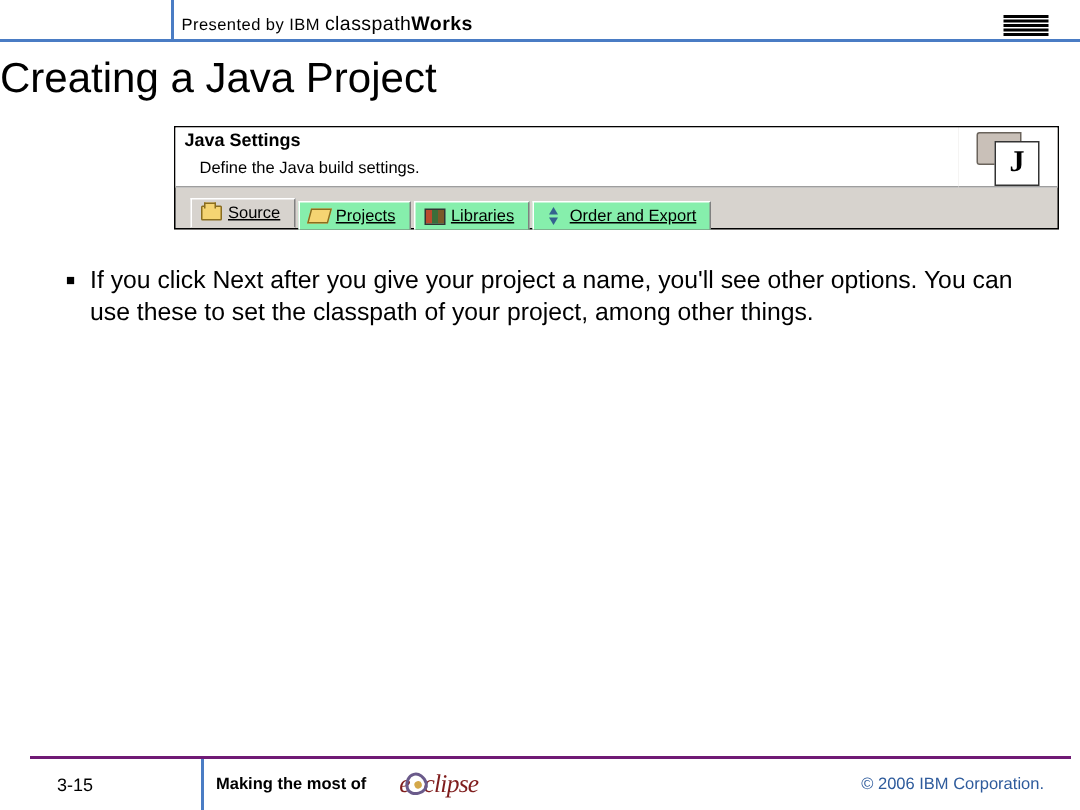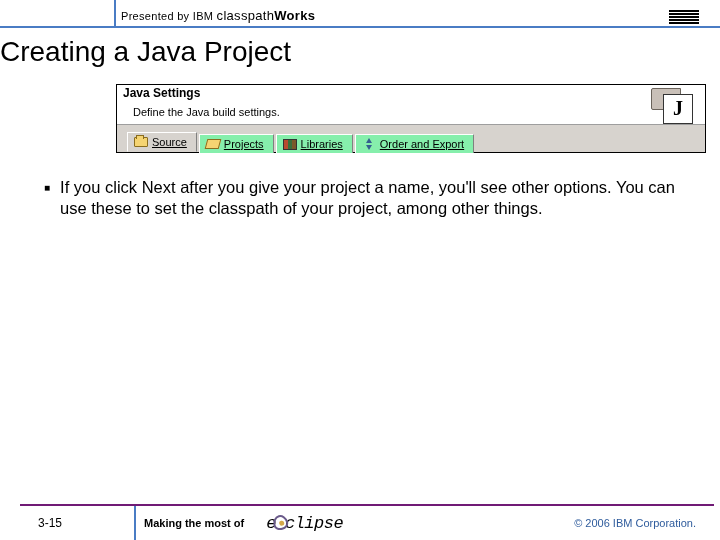--- a/index.html
+++ b/index.html
@@ -43,21 +43,21 @@
   .plus { width:9px;height:9px;border:1px solid #888;font-size:9px;line-height:7px;text-align:center;font-family:monospace;}
   .btns { width:94px; display:flex; flex-direction:column; gap:5px;}
   .btn { background:#d7d3ce; border:1px solid #808080; border-top-color:#fff; border-left-color:#fff; font-size:11px; padding:3px 0; text-align:center;}
   .btn .u { text-decoration: underline; }
   .btn.disabled { color:#808080; }
   .bullet { padding: 24px 44px 0 44px; font-size: 16.5px; line-height: 1.28; display:flex; gap:10px;}
   .bullet .sq { font-size:10px; padding-top:5px;}
   .footer { position:absolute; bottom:0; left:0; right:6px; height:36px; border-top:2px solid #701a75; display:flex; align-items:center; font-size:11px;margin-left:20px;}
   .footer-left { width:116px; border-right:2px solid #4a7cc4; height:100%; display:flex; align-items:center; padding-left:18px; font-size:12px;}
   .footer-mid { flex:1; padding-left:8px; display:flex; align-items:center; gap:22px; font-weight:bold;}
-  .eclipse-logo { font-family: Liberation Mono, monospace; font-size:17px; font-style:italic; color:#000000; letter-spacing:-0.5px; font-weight:normal;}
+  .eclipse-logo { font-family: Liberation Serif, serif; font-size:17px; font-style:italic; color:#7f1d1d; letter-spacing:-0.5px; font-weight:normal;}
   .eclipse-logo .ring { display:inline-block; width:15px; height:15px; border:2px solid #6a5a8a; border-radius:50% 50% 50% 50% / 60% 60% 40% 40%; transform:rotate(-15deg); vertical-align:-2px; margin:0 -3px 0 -3px; position:relative;}
   .eclipse-logo .ring::after{content:"";position:absolute;width:5px;height:5px;background:#d4a84a;border-radius:50%;top:4px;left:4px;}
   .footer-right { padding-right:18px; color:#2e5b9c;}
 </style>
 </head>
 <body>
 
 <div class="header">
   <div class="header-left"></div>
   <div class="header-mid">

